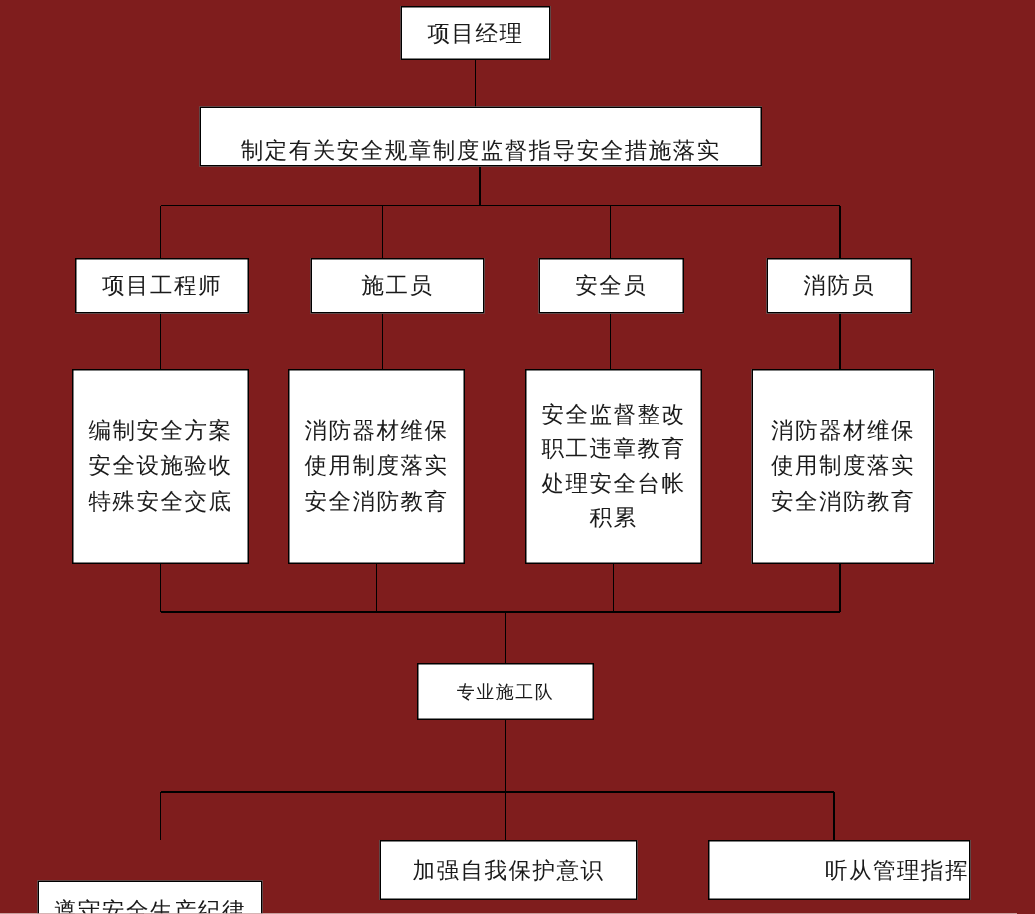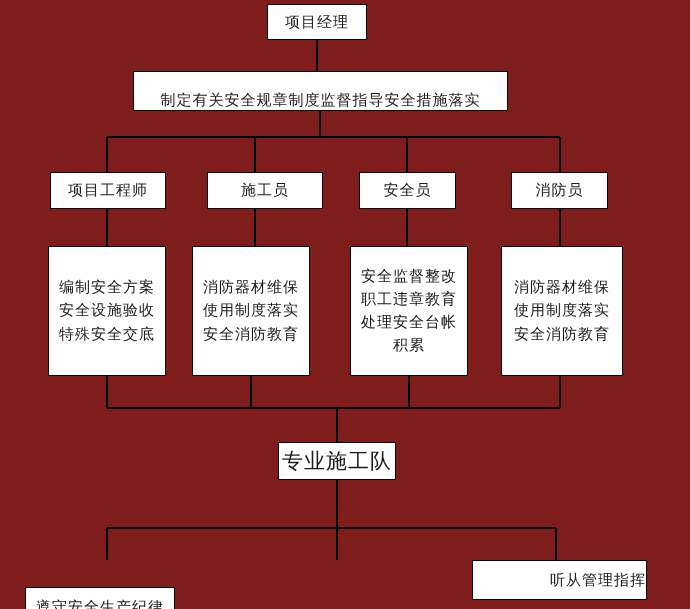--- a/index.html
+++ b/index.html
@@ -43,21 +43,21 @@
   }
   .node-label {
     display: block;
     line-height: 1.35;
   }
   .lvl-root   { font-size: 15px; }
   .lvl-duty   { font-size: 15px; }
   .lvl-role   { font-size: 15px; }
   .lvl-detail { font-size: 15px; line-height: 1.55; padding: 4px 6px; }
   .lvl-detail .node-label { line-height: 1.55; }
-  .lvl-team   { font-size: 21px; text-align: center; }
+  .lvl-team   { font-size: 12px; text-align: center; }
   .lvl-rule   { font-size: 15px; }
 </style>
 </head>
 <body>
 
 <div id="canvas" style="background: #7f1d1d;">
 
   <svg id="connectors" viewBox="0 0 690 609" width="690" height="609" xmlns="http://www.w3.org/2000/svg">
     <g fill="none" stroke="#000000" stroke-width="1.2" shape-rendering="crispEdges">
       <path d="M 317,40 L 317,71"></path>
@@ -119,17 +119,20 @@
     <span class="node-label">消防器材维保使用制度落实安全消防教育</span>
   </div>
 
   <div class="node lvl-team" id="node-team" style="left: 278px; top: 442px; width: 118px; height: 38px; border-color: rgb(0, 0, 0); color: rgb(26, 26, 26);">
     <span class="node-label">专业施工队</span>
   </div>
 
   <div class="node lvl-rule" id="node-rule-0" style="left: 25px; top: 587px; width: 150px; height: 40px; border-color: rgb(0, 0, 0); color: rgb(26, 26, 26);">
     <span class="node-label">遵守安全生产纪律</span>
   </div>
+  <div class="node lvl-rule" id="node-rule-1" style="left: 253px; top: 560px; width: 172px; height: 40px; border-color: rgb(0, 0, 0); color: rgb(26, 26, 26);">
+    <span class="node-label">加强自我保护意识</span>
+  </div>
   <div class="node lvl-rule" id="node-rule-2" style="left: 472px; top: 560px; width: 175px; height: 40px; border-color: rgb(0, 0, 0); color: rgb(26, 26, 26); justify-content: flex-end;">
     <span class="node-label">听从管理指挥</span>
   </div>
 
 </div>
 
 </body></html>

